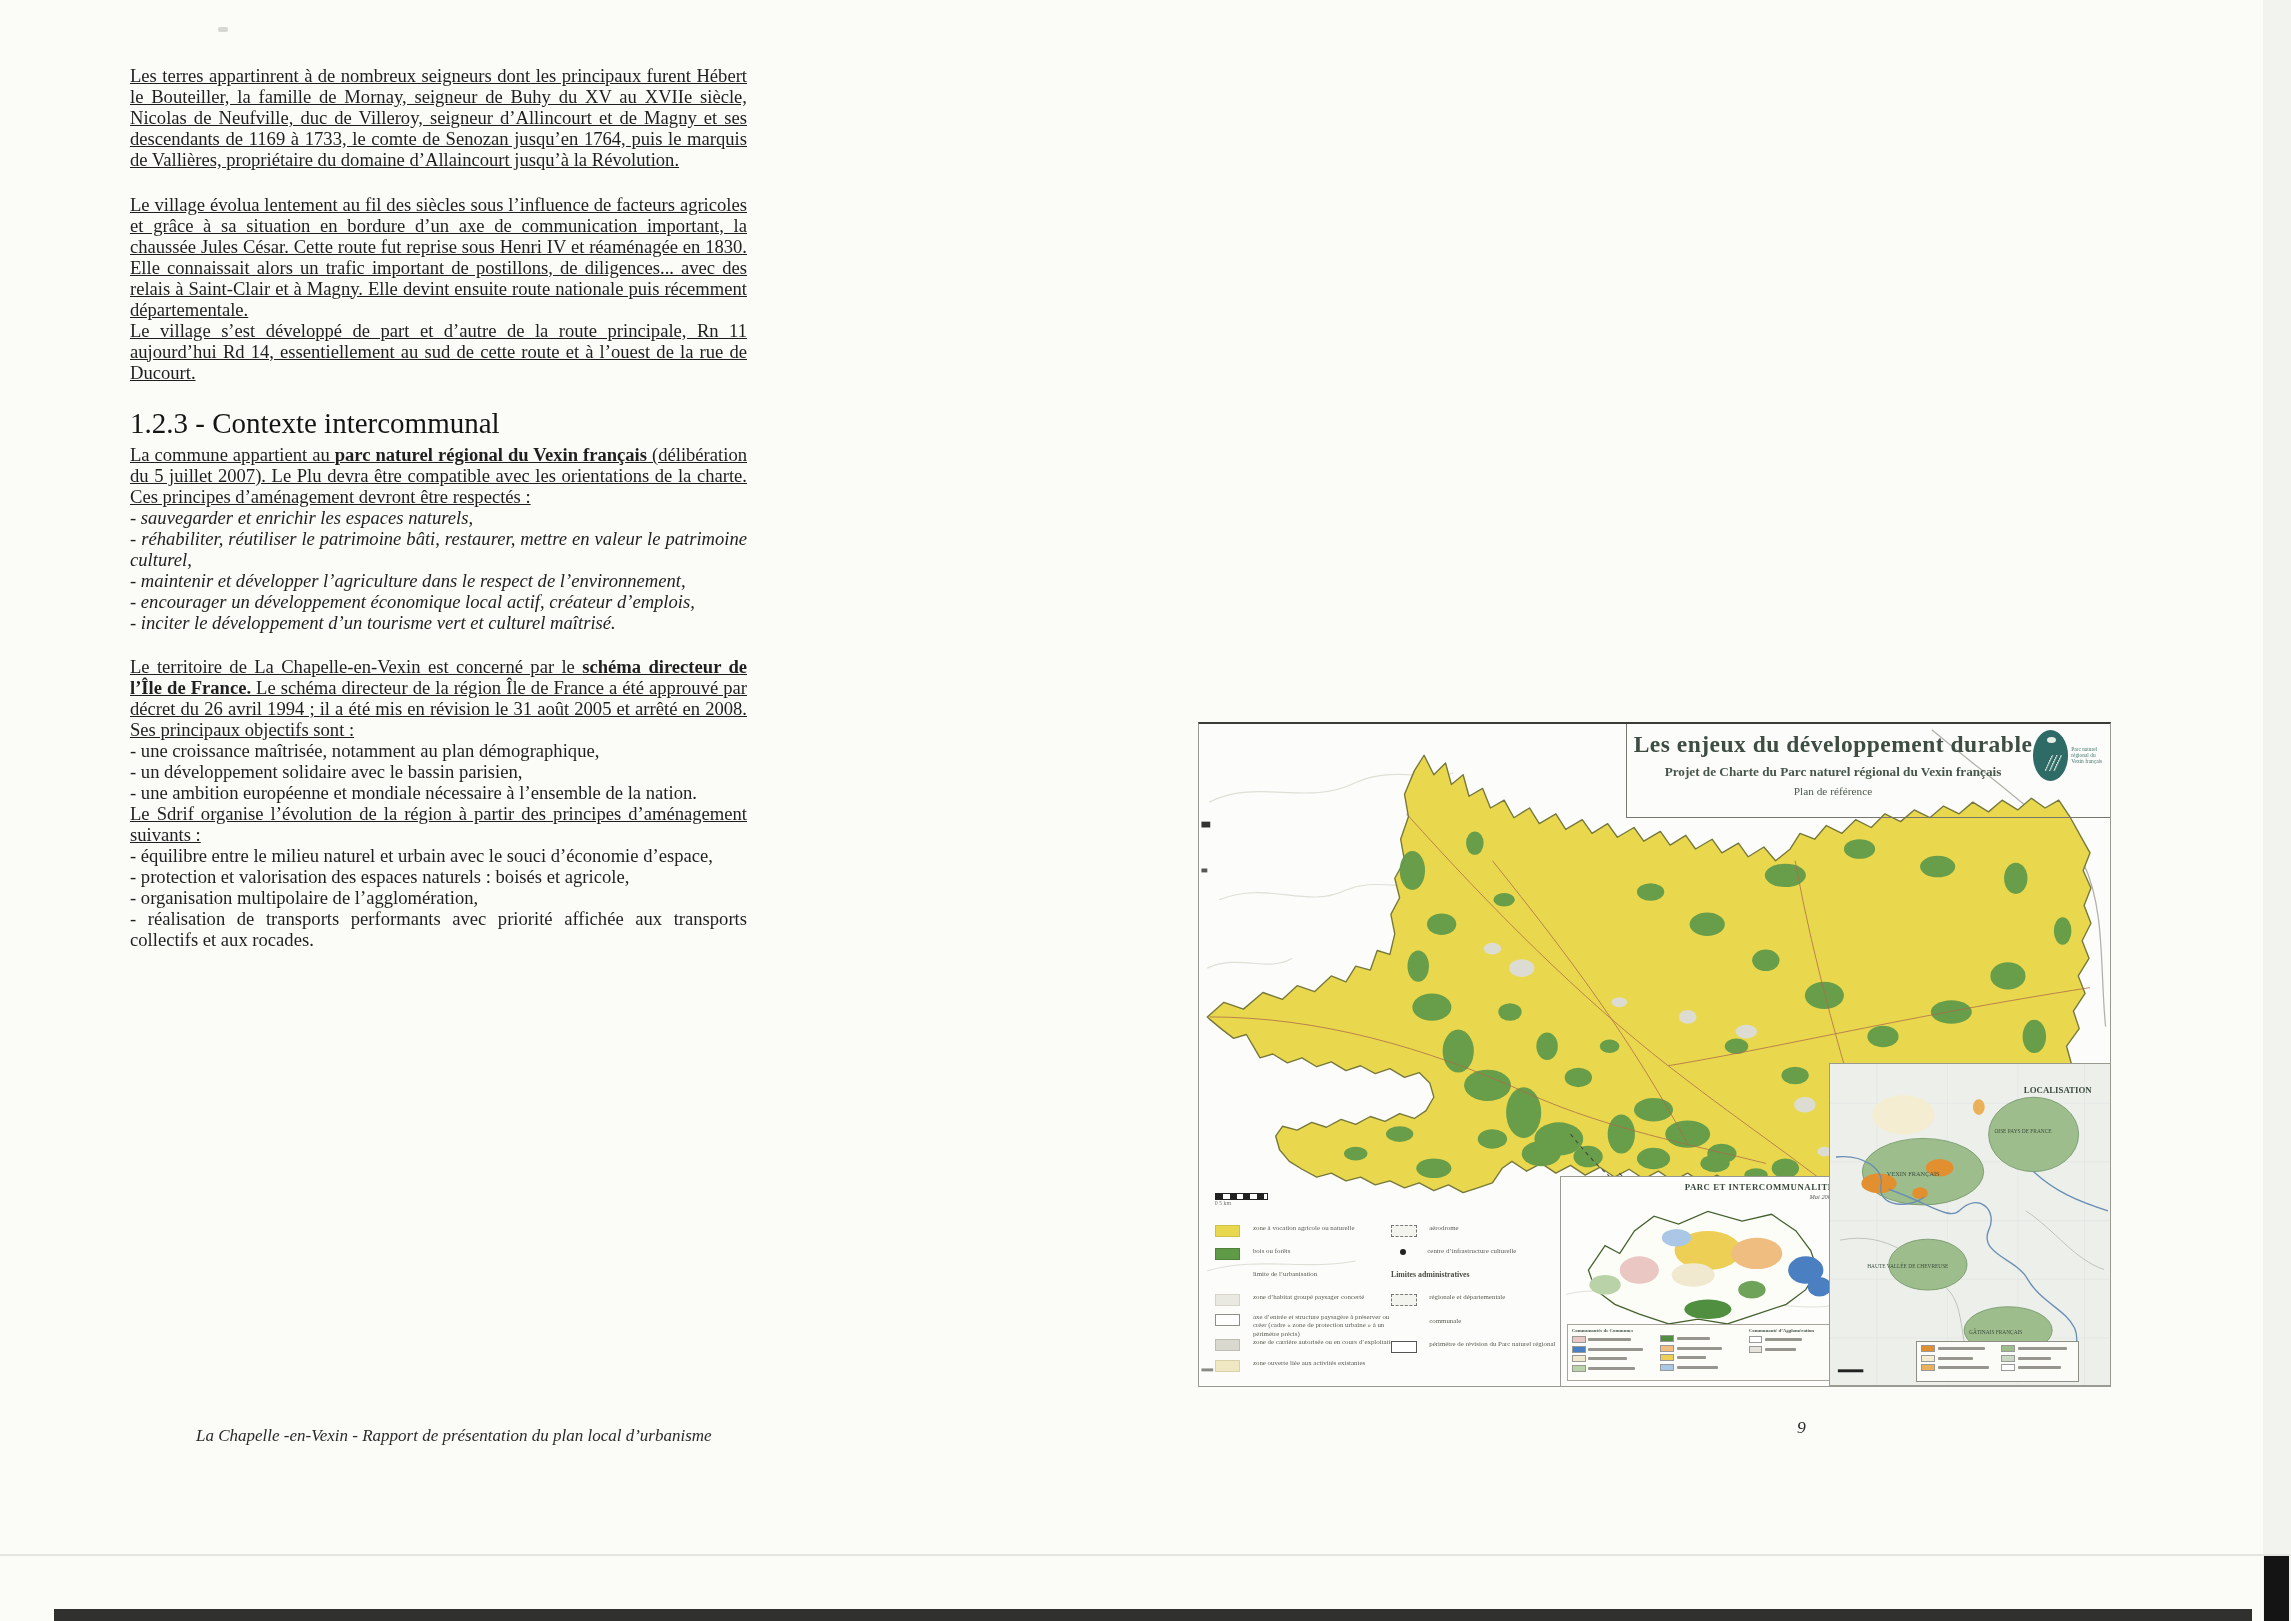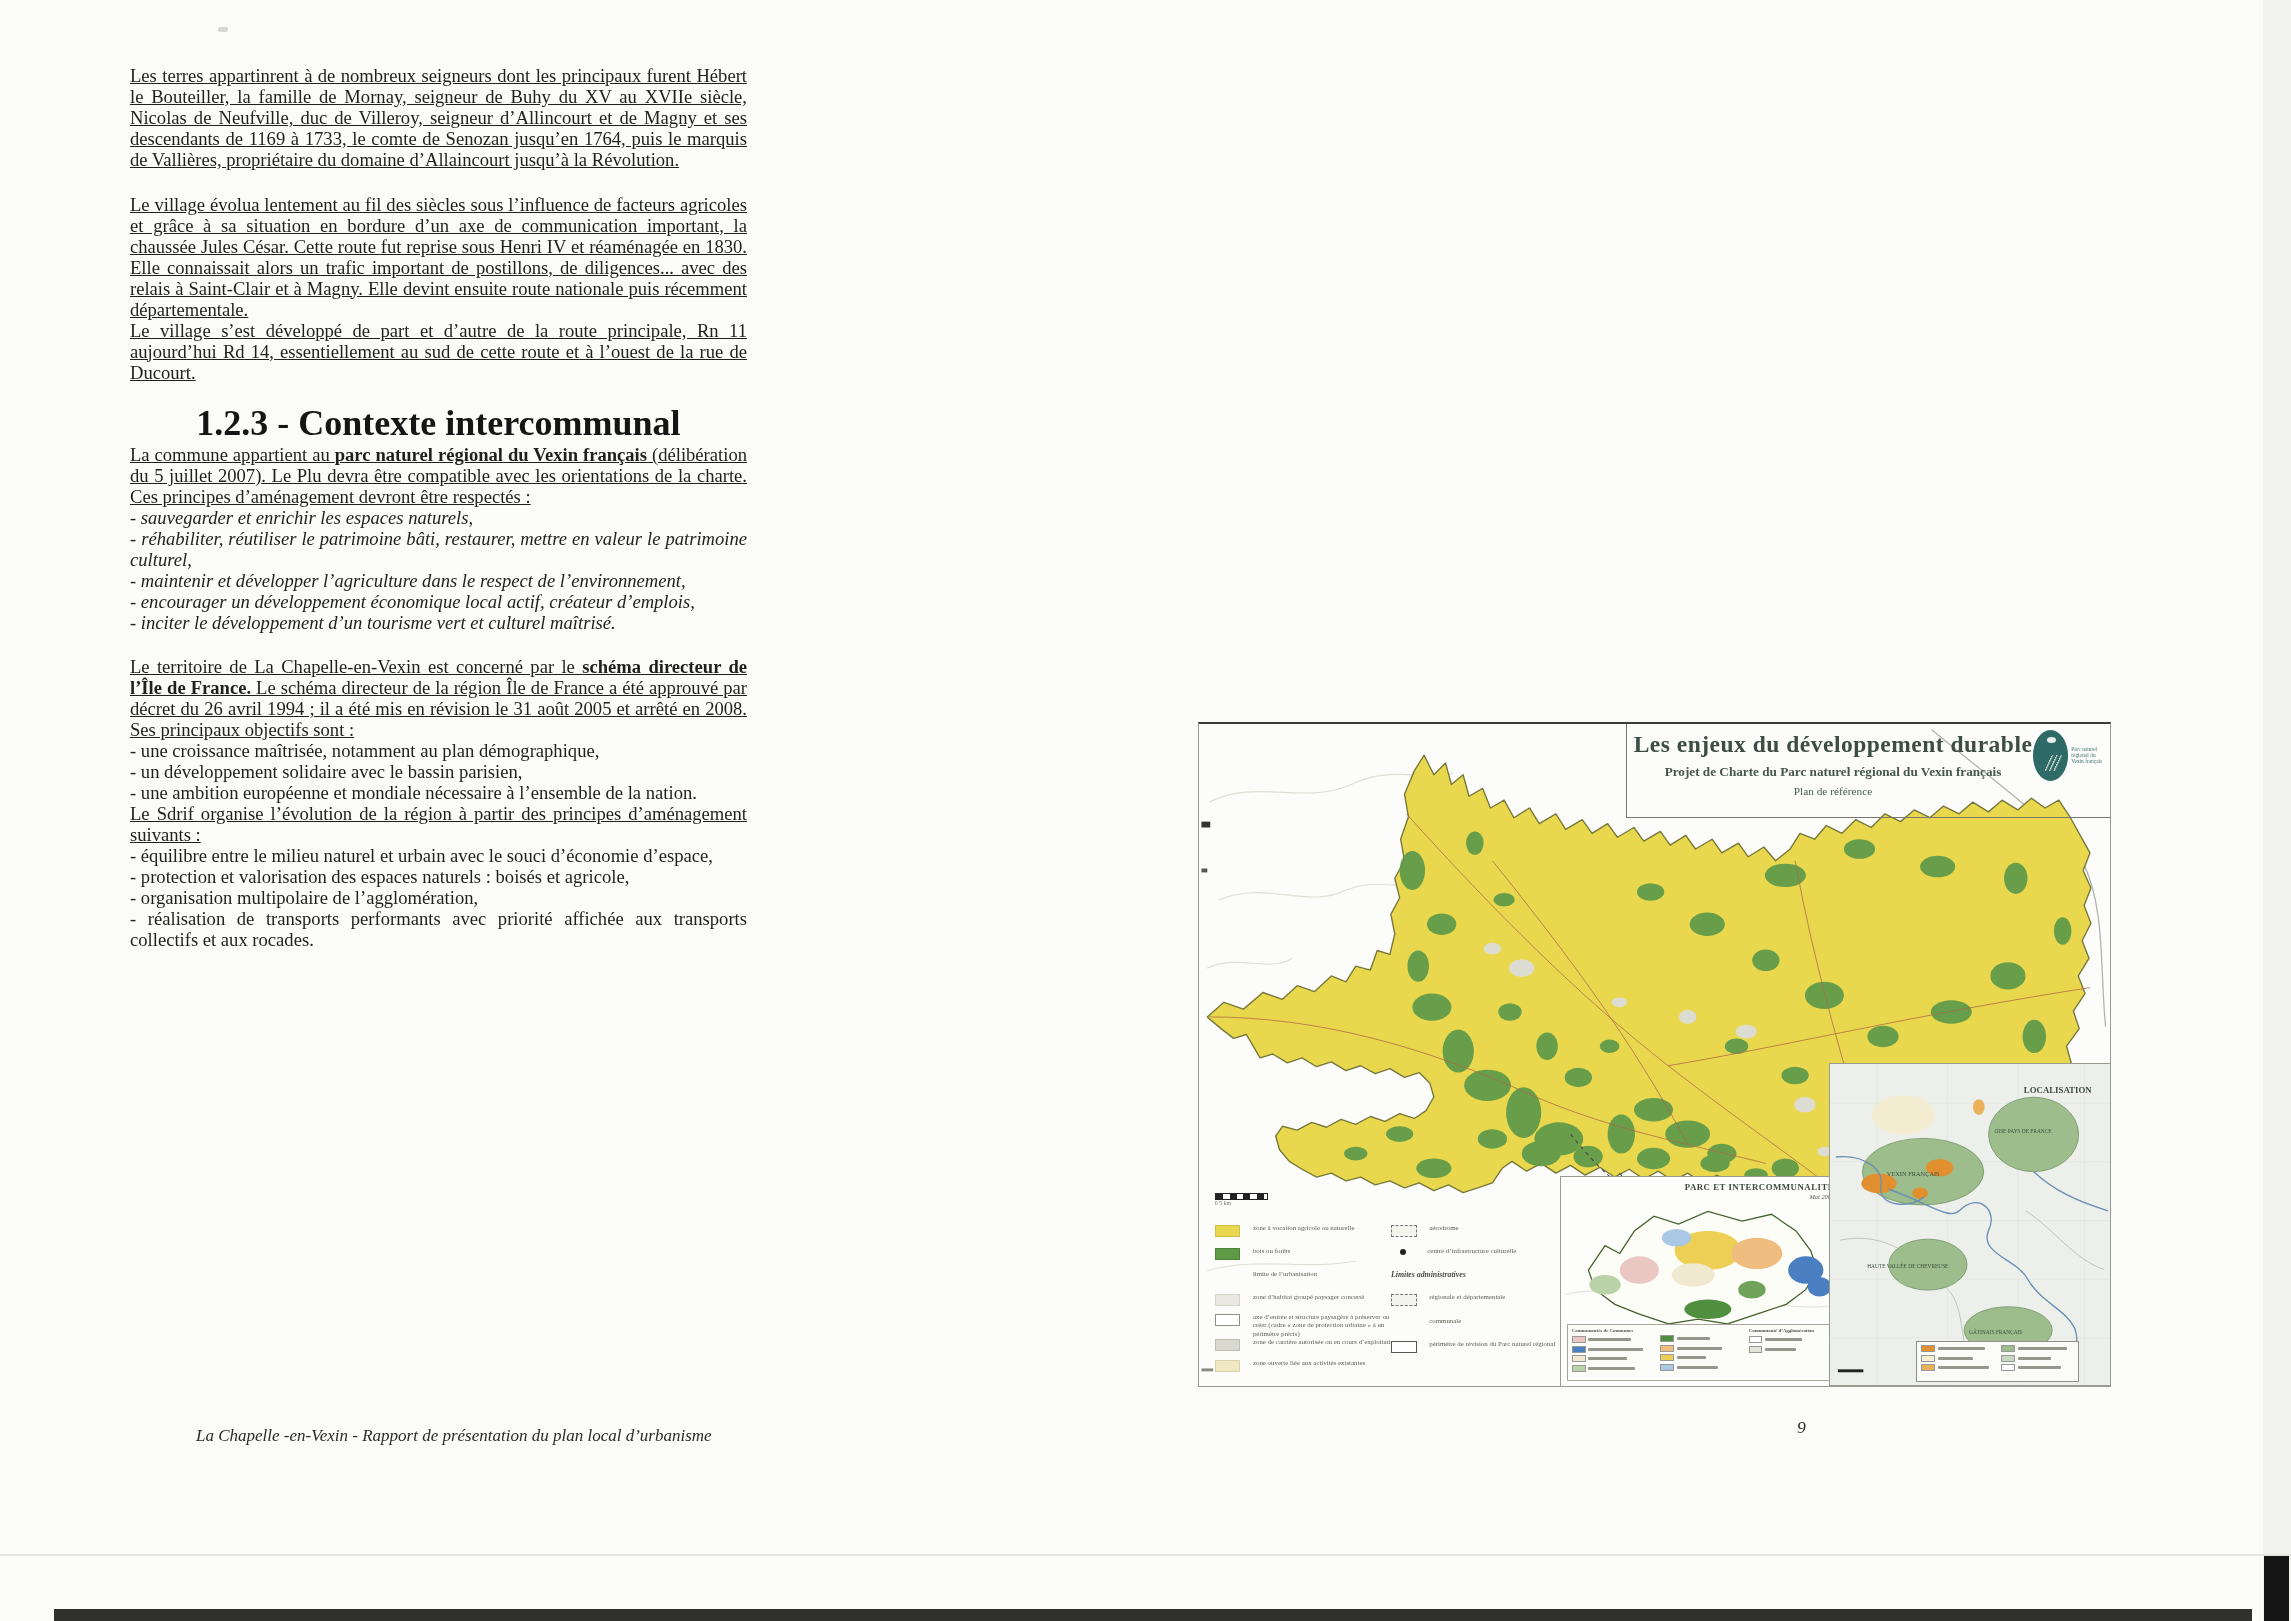--- a/index.html
+++ b/index.html
@@ -10,22 +10,22 @@
     color:#1c1c1c;
   }
   
   .text-col{
     position:absolute;left:130px;top:65px;width:617px;
     font-size:18.6px;line-height:21px;text-align:justify;color:#1f1f1f;
   }
   .text-col p{margin:0;text-decoration:underline;}
   .gap2{height:23.5px;}
   h2.sec{
-    font-size:36px;line-height:31px;margin:25.5px 0 4.9px 0;font-weight:bold;color:#151515;
-    text-align:center;
+    font-size:29px;line-height:31px;margin:25.5px 0 4.9px 0;font-weight:normal;color:#151515;
+    text-align:left;
   }
   .it{font-style:italic;}
   .b{font-weight:bold;}
   .li{margin:0;}
   .footer-note{
     position:absolute;left:196px;top:1426px;font-style:italic;font-size:17px;color:#2a2a2a;
   }
   .page-num{
     position:absolute;left:1797px;top:1417px;font-style:italic;font-size:17.6px;color:#2a2a2a;
   }
@@ -324,21 +324,21 @@
     </div>
 
     <div class="leg-row" style="left:192px;top:500px;">
       <span class="leg-swatch sw-dashedbox"></span>
       <span class="leg-label">aérodrome</span>
     </div>
     <div class="leg-row" style="left:192px;top:523px;">
       <span class="sw-dot"></span>
       <span class="leg-label">centre d’infrastructure culturelle</span>
     </div>
-    <div class="leg-row" style="left:192px;top:546px;font-style:italic;">
+    <div class="leg-row" style="left:192px;top:546px;">
       <span class="leg-header">Limites administratives</span>
     </div>
     <div class="leg-row" style="left:192px;top:569px;">
       <span class="leg-swatch sw-dashedbox"></span>
       <span class="leg-label">régionale et départementale</span>
     </div>
     <div class="leg-row" style="left:192px;top:593px;">
       <span class="leg-swatch sw-none"></span>
       <span class="leg-label">communale</span>
     </div>

